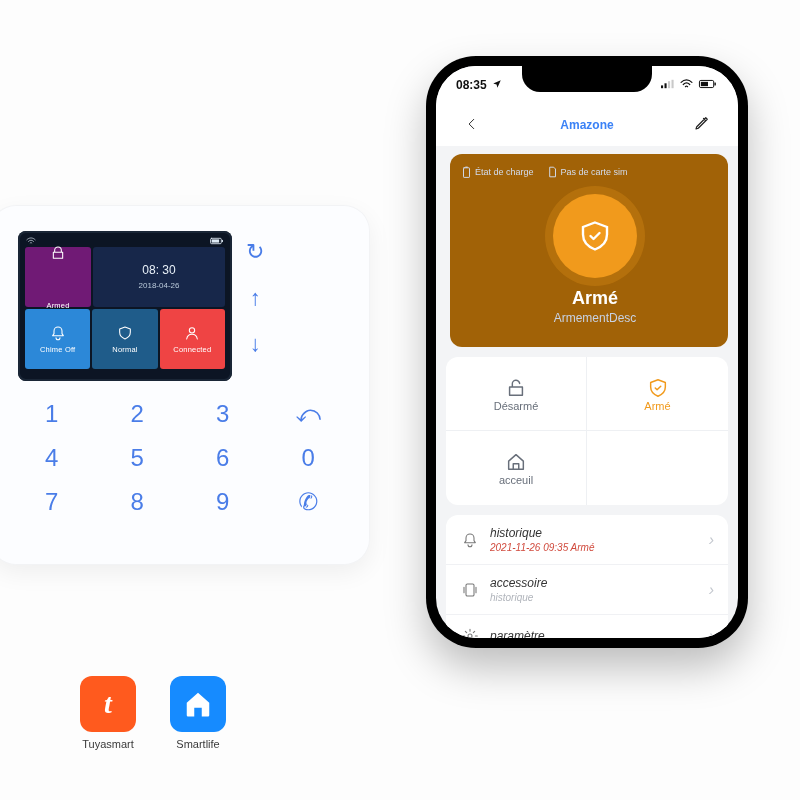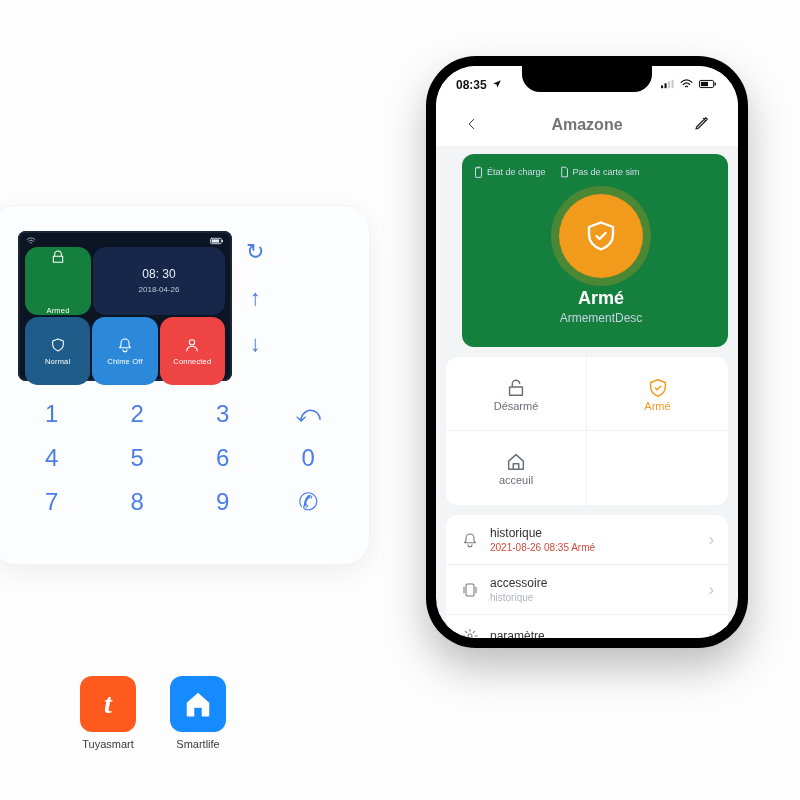--- a/index.html
+++ b/index.html
@@ -30,25 +30,25 @@
     font-size: 8px;
     box-shadow: inset 0 0 0 2px #1a2636;
   }
   .lcd-statusbar {
     display:flex; justify-content:space-between; align-items:center;
     font-size:7px; color:#dfeaf5; height:10px; padding:0 2px;
   }
   .lcd-row { display:flex; }
   .tile {
     flex:1; display:flex; flex-direction:column; align-items:center; justify-content:center;
-    margin:1px; border-radius:13px; height:68px; gap:3px;
+    margin:1px; border-radius:3px; height:60px; gap:3px;
   }
   .tile .ticon { width:18px; height:18px; display:flex; align-items:center; justify-content:center; }
   .tile .tlabel { font-size:7.5px; letter-spacing:.2px; }
-  .t-red { background:#15803d;gap:40px; }
+  .t-red { background:#701a75;gap:40px; }
   .t-navy { background:#17274a; }
   .t-blue { background:#2c88d8; }
   .t-teal { background:#1f5c8a; }
   .t-orange { background:#ef4444; }
   .lcd-time { text-align:center; line-height:1.15; }
   .lcd-time .hh { font-size:12px; color:#e8f0f8; }
   .lcd-time .dd { font-size:8px; color:#b9c9da; }
   .side-keys {
     display:flex; flex-direction:column; gap:20px;
     color:#4a7de8; font-size:22px;
@@ -103,27 +103,27 @@
   }
   .ios-status {
     height:38px; display:flex; justify-content:space-between; align-items:center;
     padding:0 20px; font-size:12px; font-weight:600; color:#111;
     background:#fff;
   }
   .ios-status .right { display:flex; gap:5px; align-items:center; font-size:11px; }
   .svgico { display:inline-block; }
   .app-header {
     height:42px; background:#fff; display:flex; align-items:center; justify-content:space-between;
-    padding:0 24px; font-size:16px; font-weight:600; color:#737373;
+    padding:0 24px; font-size:12px; font-weight:600; color:#3b82f6;
   }
   .app-header .hbtn { font-size:20px; font-weight:400; color:#222; width:24px; text-align:center; }
 
   .hero {
-    margin:8px 10px 10px 26px;
-    background:#15803d;
+    margin:8px 10px 10px 14px;
+    background:#a16207;
     border-radius:12px;
     color:#fff;
     padding:12px 0 22px 12px;
     text-align:center;
     position:relative;
     overflow:hidden;
   }
   .hero-status {
     display:flex; gap:14px; font-size:9px; color:#d3dced;
     align-items:center;
@@ -148,21 +148,21 @@
     height:74px; display:flex; flex-direction:column; align-items:center; justify-content:center;
     border-right:1px solid #eef0f3; border-bottom:1px solid #eef0f3;
     font-size:11px; color:#686f7a;
   }
   .gcell:nth-child(2n){ border-right:none; }
   .gcell:nth-child(n+3){ border-bottom:none; }
   .gcell.active { color:#f19a1c; }
   .gcell .gi { width:24px; height:24px; display:flex; align-items:center; justify-content:center; }
 
   .listcard {
-    margin:0 10px 10px 10px; background:#fff; border-radius:12px;
+    margin:0 10px 10px 10px; background:#fff; border-radius:12px;font-style:italic;
   }
   .lrow {
     display:flex; align-items:center; gap:10px;
     padding:11px 14px; border-bottom:1px solid #f0f1f4;
     font-size:12px; color:#333;
   }
   .lrow:last-child{ border-bottom:none; }
   .lrow .li { width:20px; height:20px; display:flex; align-items:center; justify-content:center; color:#777; }
   .lrow .lt { flex:1; }
   .lrow .sub { font-size:10px; color:#d14b3e; margin-top:2px; }
@@ -200,35 +200,35 @@
               </svg>
           </span>
           <span class="tlabel">Armed</span>
         </div>
         <div class="tile t-navy lcd-time" style="flex:2">
           <div class="hh">08: 30</div>
           <div class="dd">2018-04-26</div>
         </div>
       </div>
       <div class="lcd-row">
+        <div class="tile t-blue">
+          <span class="ticon">
+            <svg width="16" height="16" viewBox="0 0 24 24">
+                <path class="st" d="M12 3a6 6 0 016 6v4l2 3H4l2-3V9a6 6 0 016-6zM9 19a3 3 0 006 0"></path>
+              </svg>
+          </span>
+          <span class="tlabel">Chime Off</span>
+        </div>
         <div class="tile t-teal">
           <span class="ticon">
             <svg width="16" height="16" viewBox="0 0 24 24">
                 <path class="st" d="M12 3l8 3v5c0 5-3 8-8 10-5-2-8-5-8-10V6z"></path>
               </svg>
           </span>
           <span class="tlabel">Normal</span>
-        </div>
-        <div class="tile t-blue">
-          <span class="ticon">
-            <svg width="16" height="16" viewBox="0 0 24 24">
-                <path class="st" d="M12 3a6 6 0 016 6v4l2 3H4l2-3V9a6 6 0 016-6zM9 19a3 3 0 006 0"></path>
-              </svg>
-          </span>
-          <span class="tlabel">Chime Off</span>
         </div>
         <div class="tile t-orange">
           <span class="ticon">
             <svg width="16" height="16" viewBox="0 0 24 24">
                 <circle class="st" cx="12" cy="8" r="4"></circle>
                 <path class="st" d="M4 21c1-5 5-7 8-7s7 2 8 7"></path>
               </svg>
           </span>
           <span class="tlabel">Connected</span>
         </div>
@@ -376,21 +376,21 @@
 
     <div class="listcard">
       <div class="lrow">
         <span class="li">
           <svg width="16" height="16" viewBox="0 0 24 24">
               <path class="st" stroke="#8a8f98" d="M12 3a6 6 0 016 6v4l2 3H4l2-3V9a6 6 0 016-6zM9 19a3 3 0 006 0"></path>
             </svg>
         </span>
         <span class="lt">
           <div>historique</div>
-          <div class="sub">2021-08-26 08:35 Armé</div>
+          <div class="sub">2021-11-26 09:35 Armé</div>
         </span>
         <span class="chev">›</span>
       </div>
       <div class="lrow">
         <span class="li">
           <svg width="16" height="16" viewBox="0 0 24 24">
               <rect class="st" stroke="#8a8f98" x="6" y="3" width="12" height="18" rx="2"></rect>
               <path class="st" stroke="#8a8f98" d="M3 8v8M21 8v8"></path>
             </svg>
         </span>

